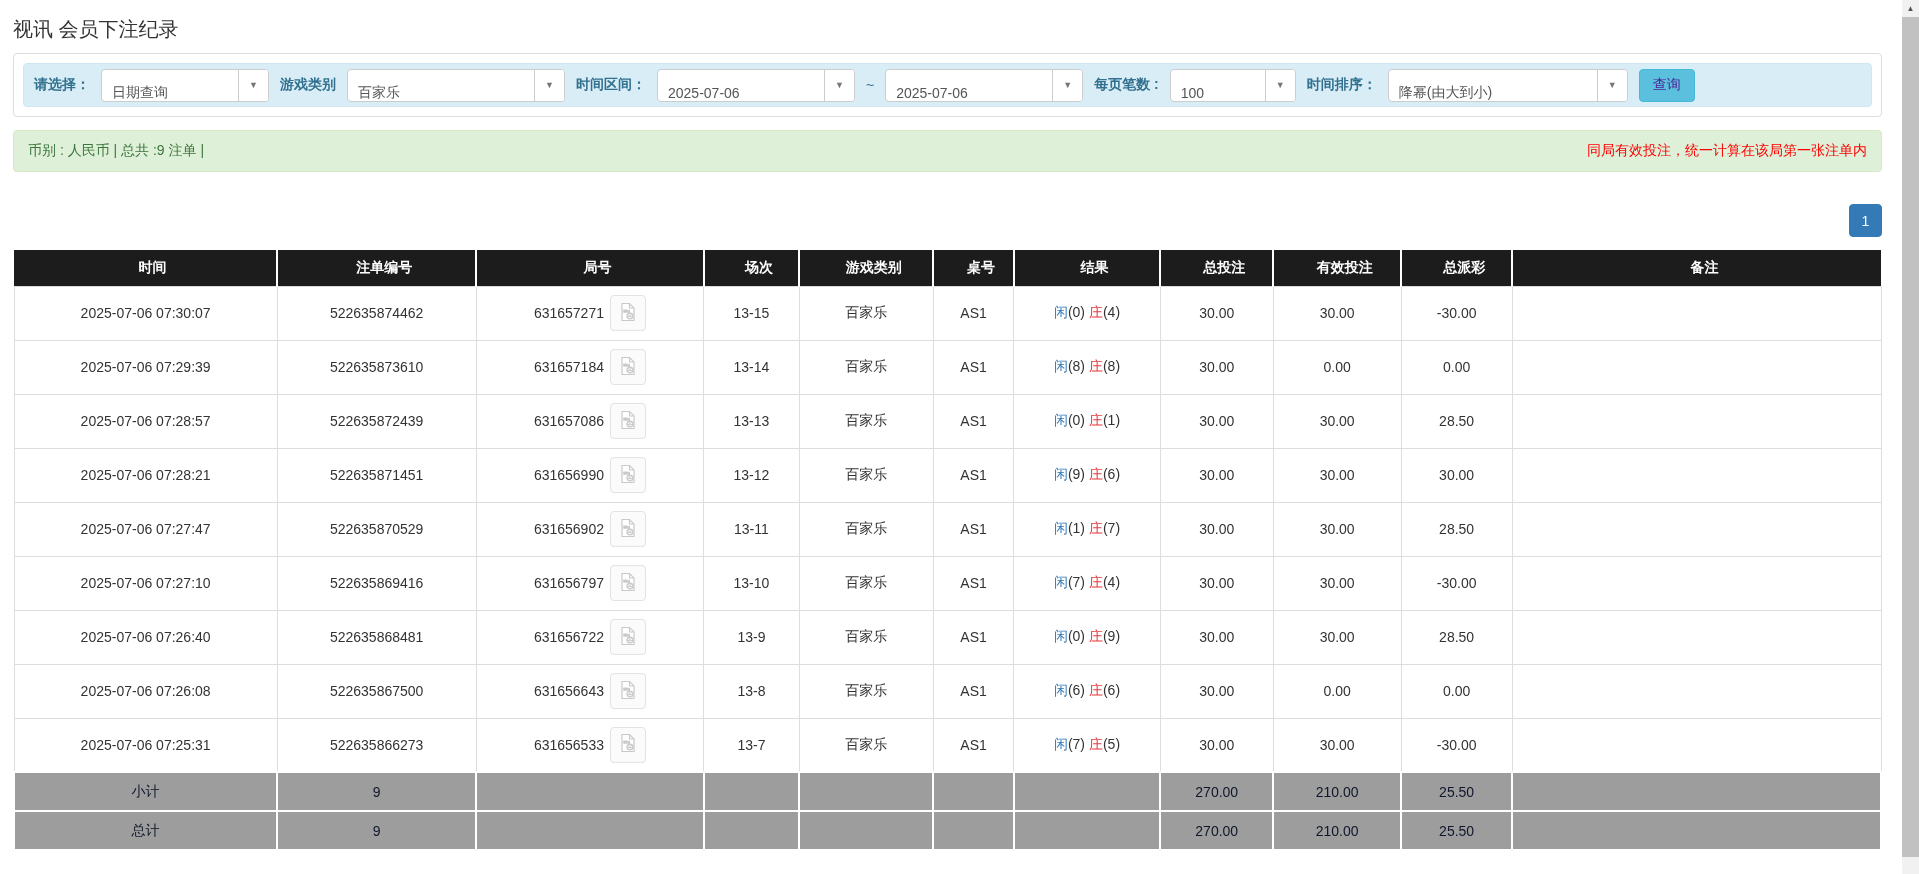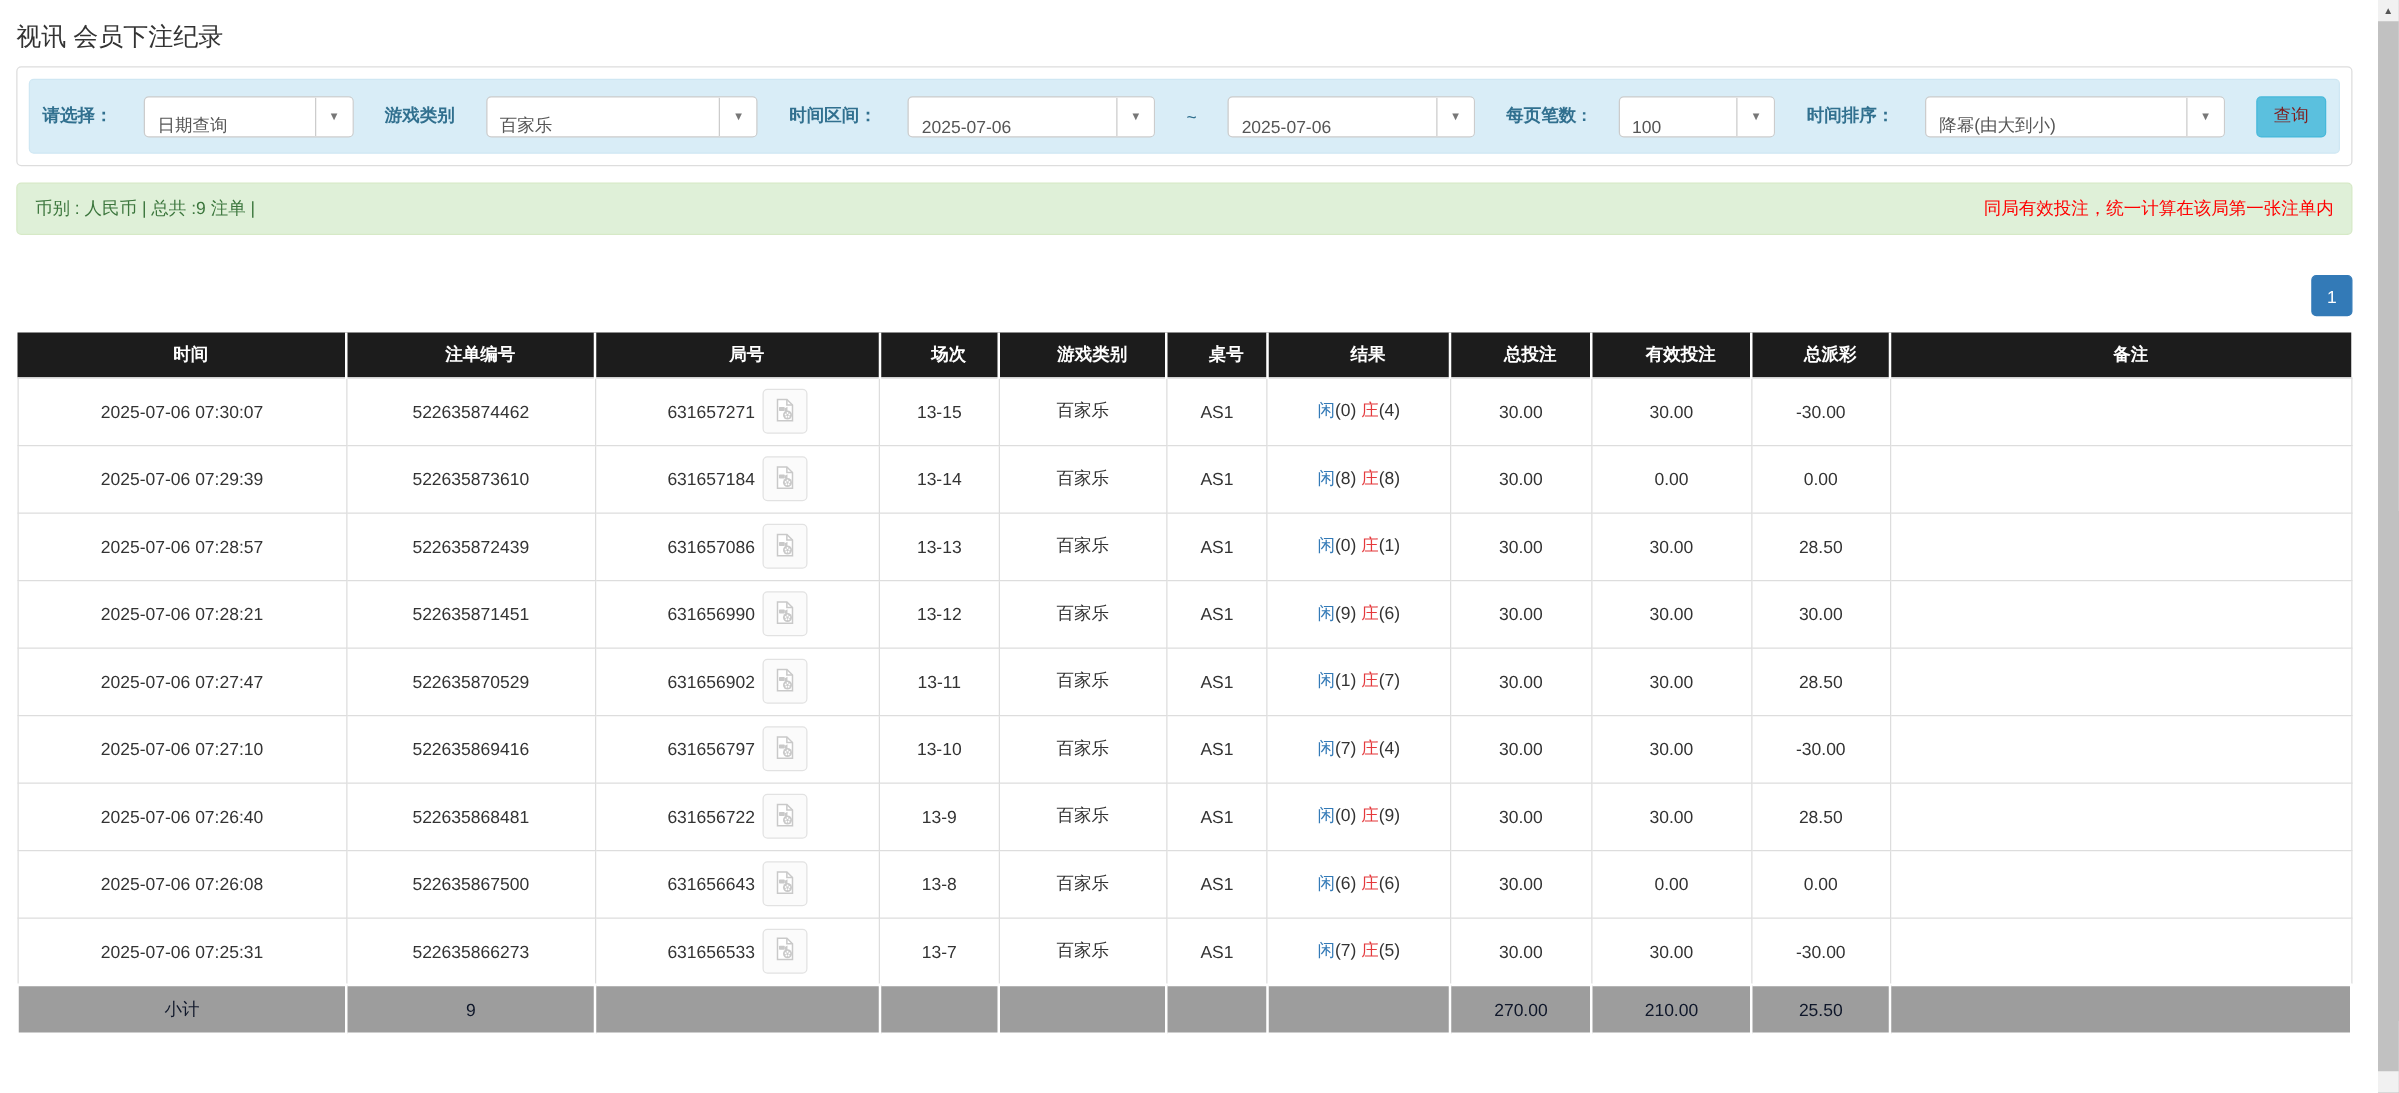--- a/index.html
+++ b/index.html
@@ -9,37 +9,37 @@
     background:#fff; font-family:"Liberation Sans","DejaVu Sans",sans-serif; color:#333;
   }
   .content { padding:0 37px 0 13px; }
 
   .page-title { font-size:20px; font-weight:500; color:#333; margin:16px 0 10px 0; }
 
   
   .filter-panel { border:1px solid #ddd; border-radius:4px; padding:9px; background:#fff; }
   .filter-bar {
     background:#d9edf7; border:1px solid #cfe7f3; border-radius:4px;
-    height:60px; display:flex; align-items:center; gap:25px; padding:0 10px; white-space:nowrap;
+    height:44px; display:flex; align-items:center; gap:11px; padding:0 10px; white-space:nowrap;
   }
   .f-label { font-size:14px; font-weight:bold; color:#31708f; }
   .tilde { font-size:14px; color:#31708f; }
   .select {
     background:#fff; border:1px solid #ccc; border-radius:4px; height:33px;
     display:flex; align-items:stretch; font-size:14px; color:#555; cursor:pointer; overflow:hidden;
   }
   .select .sel-text { padding:0 10px; display:flex; align-items:center; flex:1;margin-top:16px; }
   .select .caret-seg {
     width:30px; border-left:1px solid #ccc; display:flex; align-items:center; justify-content:center;
     background:#fff; color:#777; font-size:9px;
   }
   .w-mode { width:168px; } .w-game { width:218px; } .w-date { width:198px; }
   .w-pp   { width:126px; } .w-sort { width:240px; }
   .search-btn {
-    background:#5bc0de; border:1px solid #46b8da; color:#7f1d1d; border-radius:4px;
+    background:#5bc0de; border:1px solid #46b8da; color:#4c1d95; border-radius:4px;
     height:33px; padding:0 13px; font-size:14px; cursor:pointer;
   }
 
   
   .summary-bar {
     margin-top:13px; background:#dff0d8; border:1px solid #d6e9c6; border-radius:4px;
     height:42px; display:flex; align-items:center; justify-content:space-between; padding:0 14px;
     font-size:14px;
   }
   .summary-left { color:#3c763d; }
@@ -455,20 +455,33 @@
           <td></td>
           <td></td>
           <td></td>
           <td></td>
           <td></td>
           <td>270.00</td>
           <td>210.00</td>
           <td>25.50</td>
           <td></td>
         </tr>
+        <tr class="foot">
+          <td>总计</td>
+          <td>9</td>
+          <td></td>
+          <td></td>
+          <td></td>
+          <td></td>
+          <td></td>
+          <td>270.00</td>
+          <td>210.00</td>
+          <td>25.50</td>
+          <td></td>
+        </tr>
       </tbody>
   </table>
 
 </div>
 
 <div class="scrollbar">
   <div class="scroll-arrow-up">▲</div>
   <div class="scroll-thumb"></div>
 </div>
 

